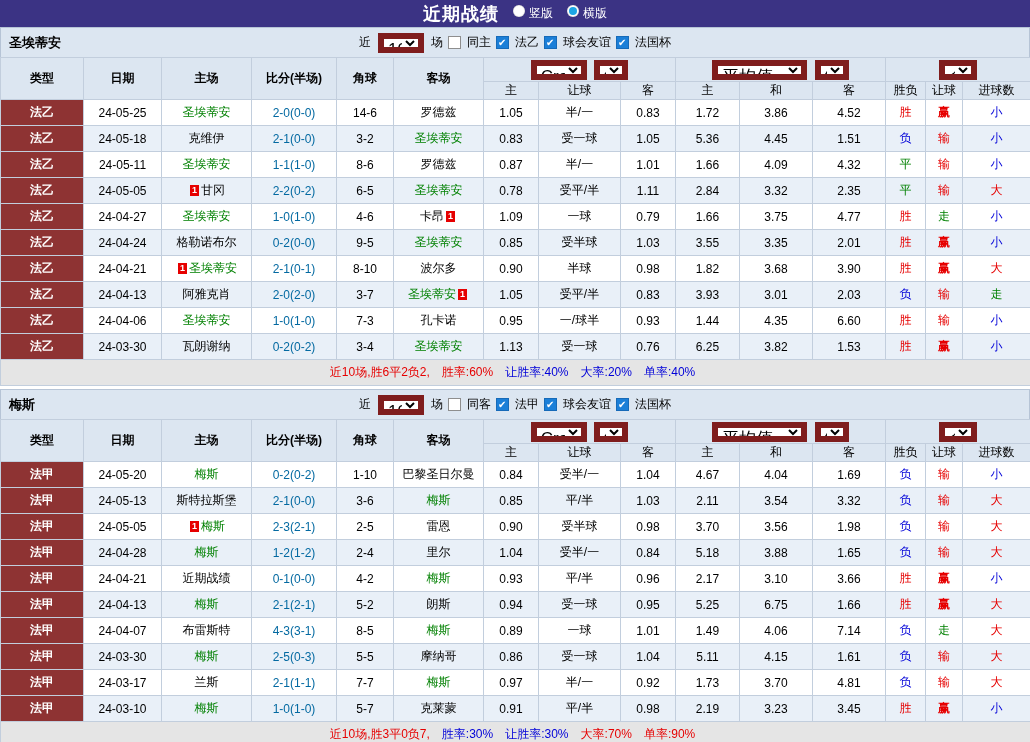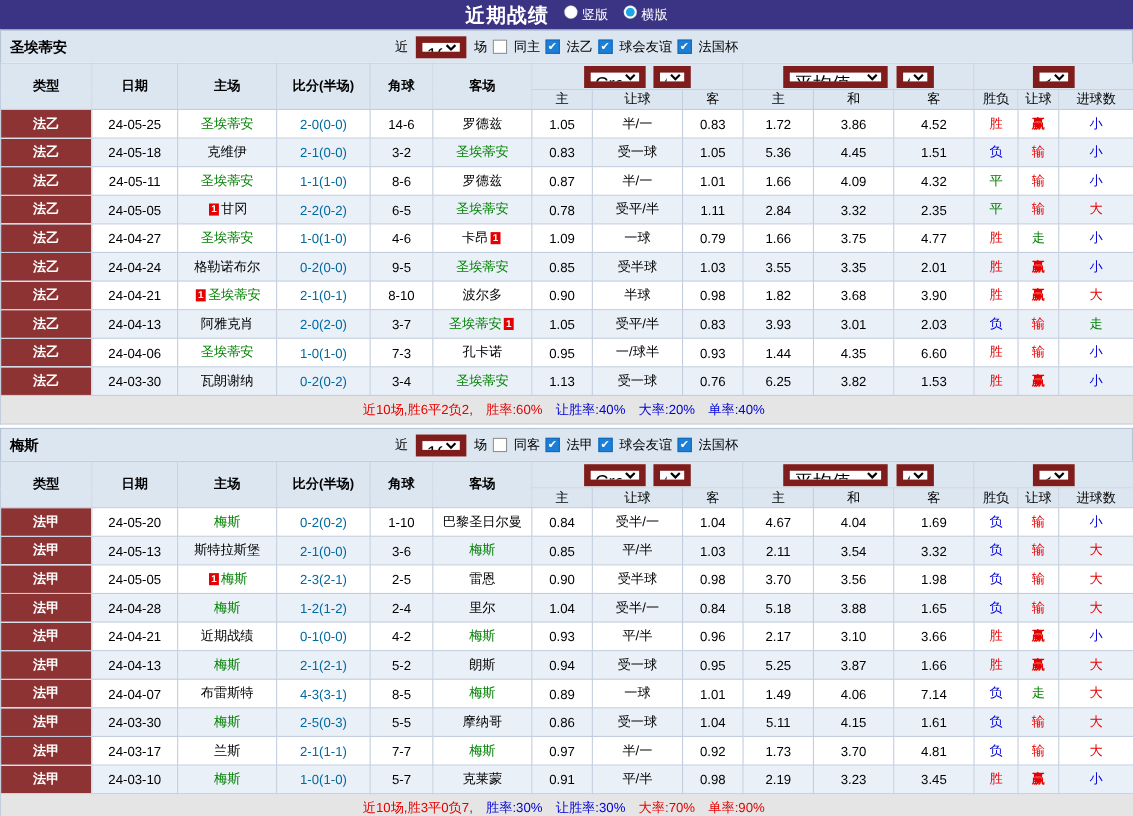--- a/index.html
+++ b/index.html
@@ -490,21 +490,21 @@
           <td class="league">法甲</td>
           <td class="date">24-04-13</td>
           <td class="team"><span class="green">梅斯</span></td>
           <td class="score">2-1(2-1)</td>
           <td class="corner">5-2</td>
           <td class="team"><span>朗斯</span></td>
           <td class="odds">0.94</td>
           <td class="odds">受一球</td>
           <td class="odds">0.95</td>
           <td class="odds">5.25</td>
-          <td class="odds">3.87</td>
+          <td class="odds">6.75</td>
           <td class="odds">1.66</td>
           <td class="c-red">胜</td>
           <td class="c-win">赢</td>
           <td class="c-red">大</td>
         </tr>
         <tr>
           <td class="league">法甲</td>
           <td class="date">24-04-07</td>
           <td class="team"><span>布雷斯特</span></td>
           <td class="score">4-3(3-1)</td>

